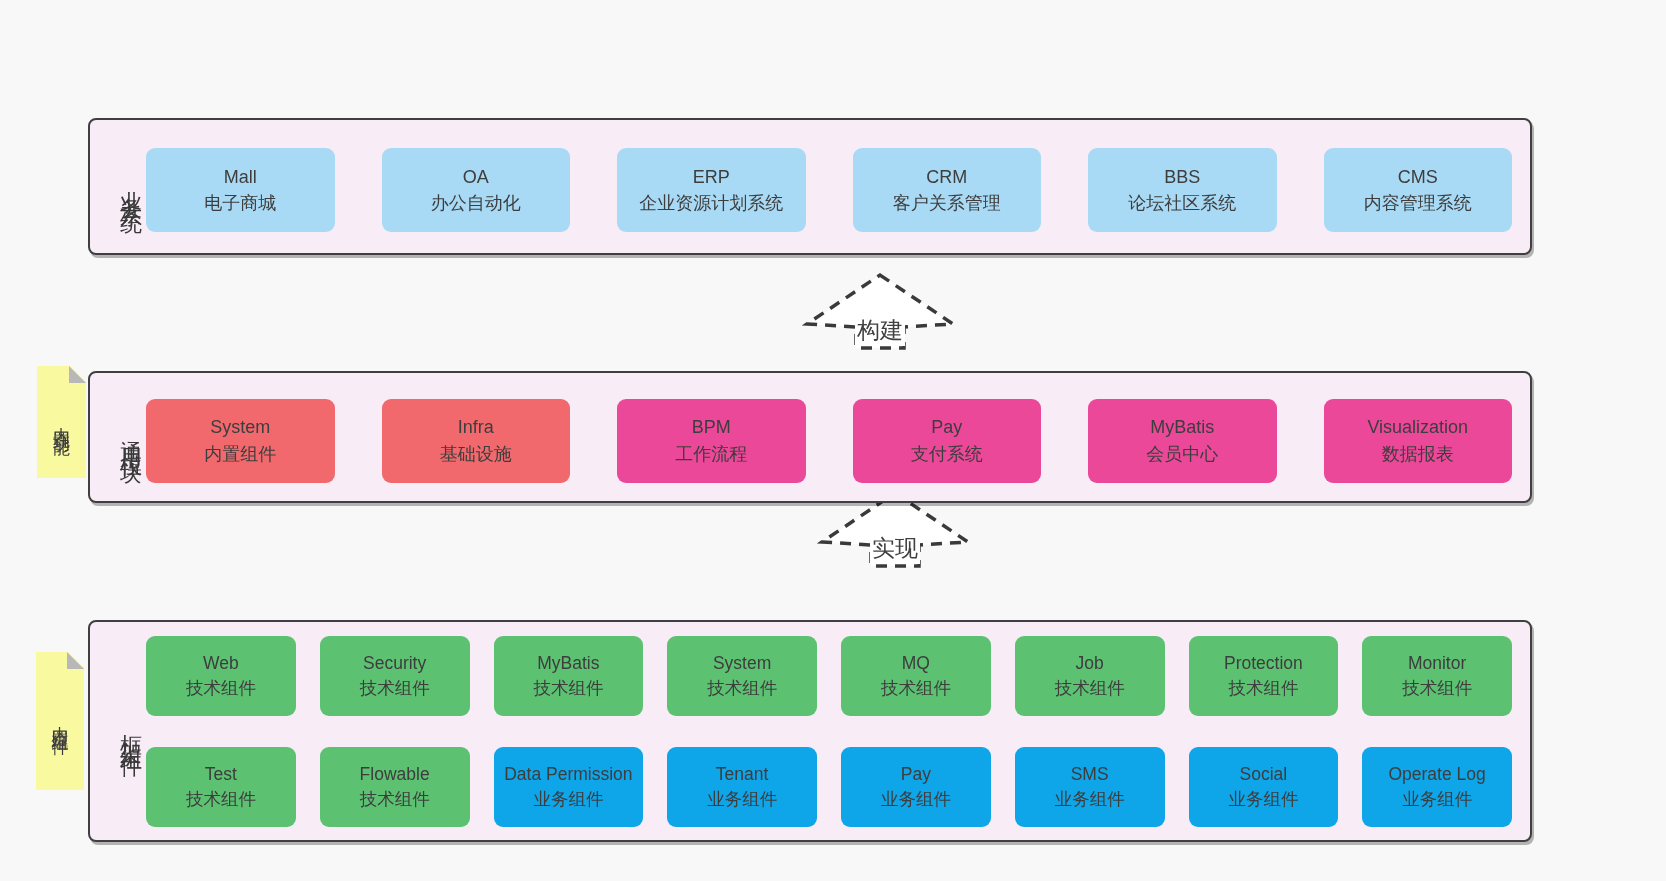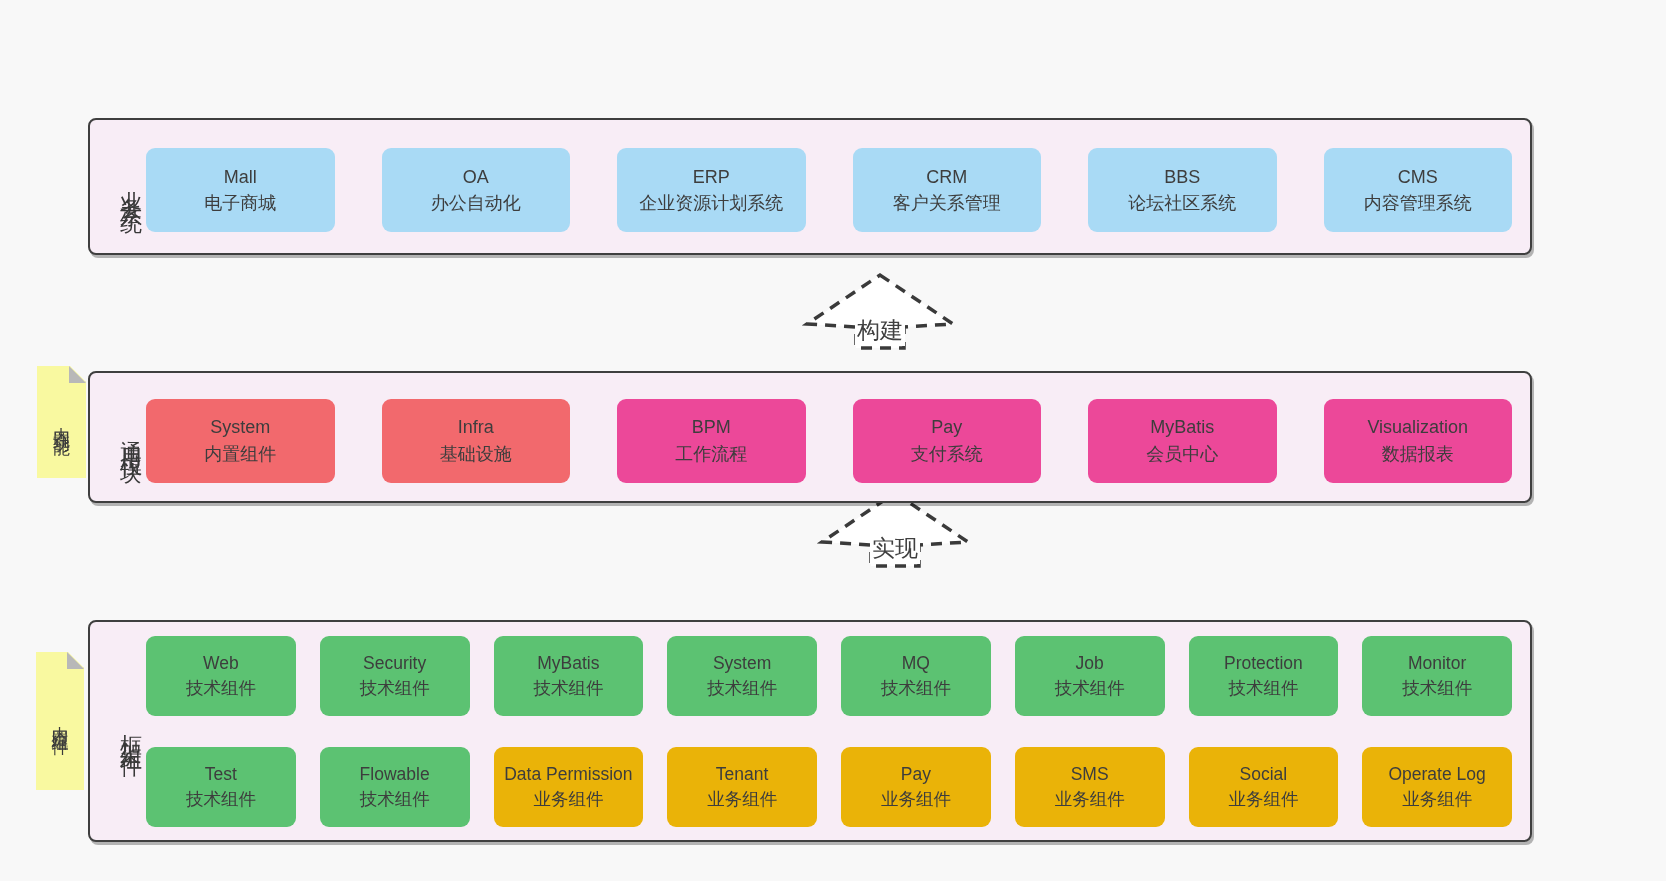--- a/index.html
+++ b/index.html
@@ -71,21 +71,21 @@
     padding:4px 6px;
     box-sizing:border-box;
   }
   .band-1 .box,.band-2 .box{height:84px;margin-top:7px;}
   .band-3 .box{height:80px;font-size:17.5px;line-height:1.4;}
   .box .box-title{white-space:pre-line;}
   .v-blue{background:#a9daf5;}
   .v-red{background:#f2696d;}
   .v-pink{background:#ec4899;}
   .v-green{background:#5cc272;}
-  .v-lightgreen{background:#eab308;}
+  .v-lightgreen{background:#0ea5e9;}
 
   
   .arrow{
     position:absolute;
     width:160px;height:80px;
     z-index:1;
   }
   .arrow-1{left:800px;top:271px;}
   .arrow-2{left:815px;top:489px;}
   .arrow svg{position:absolute;inset:0;overflow:visible;}

